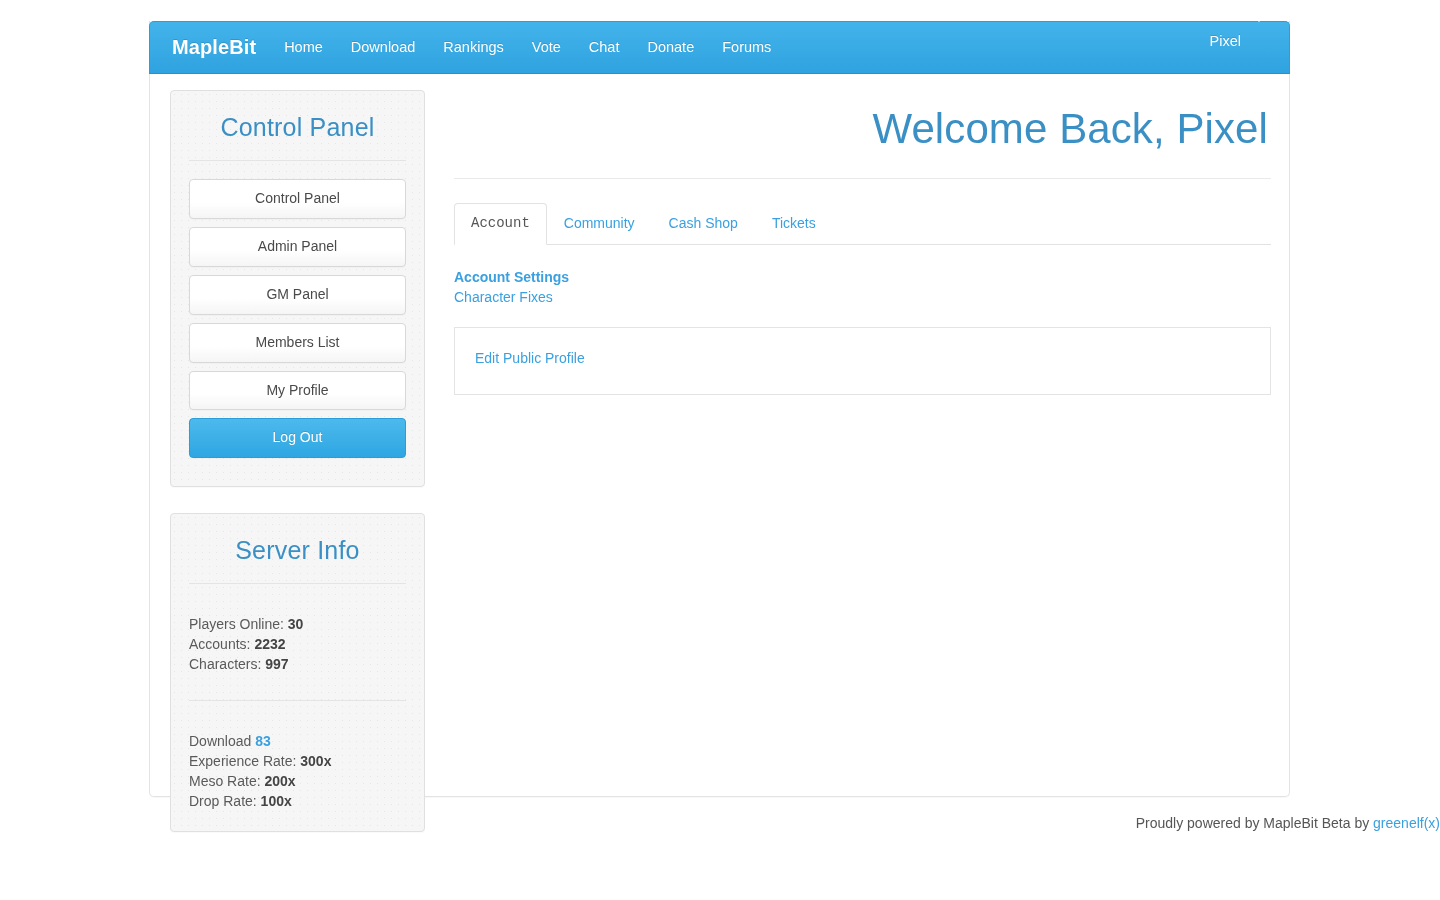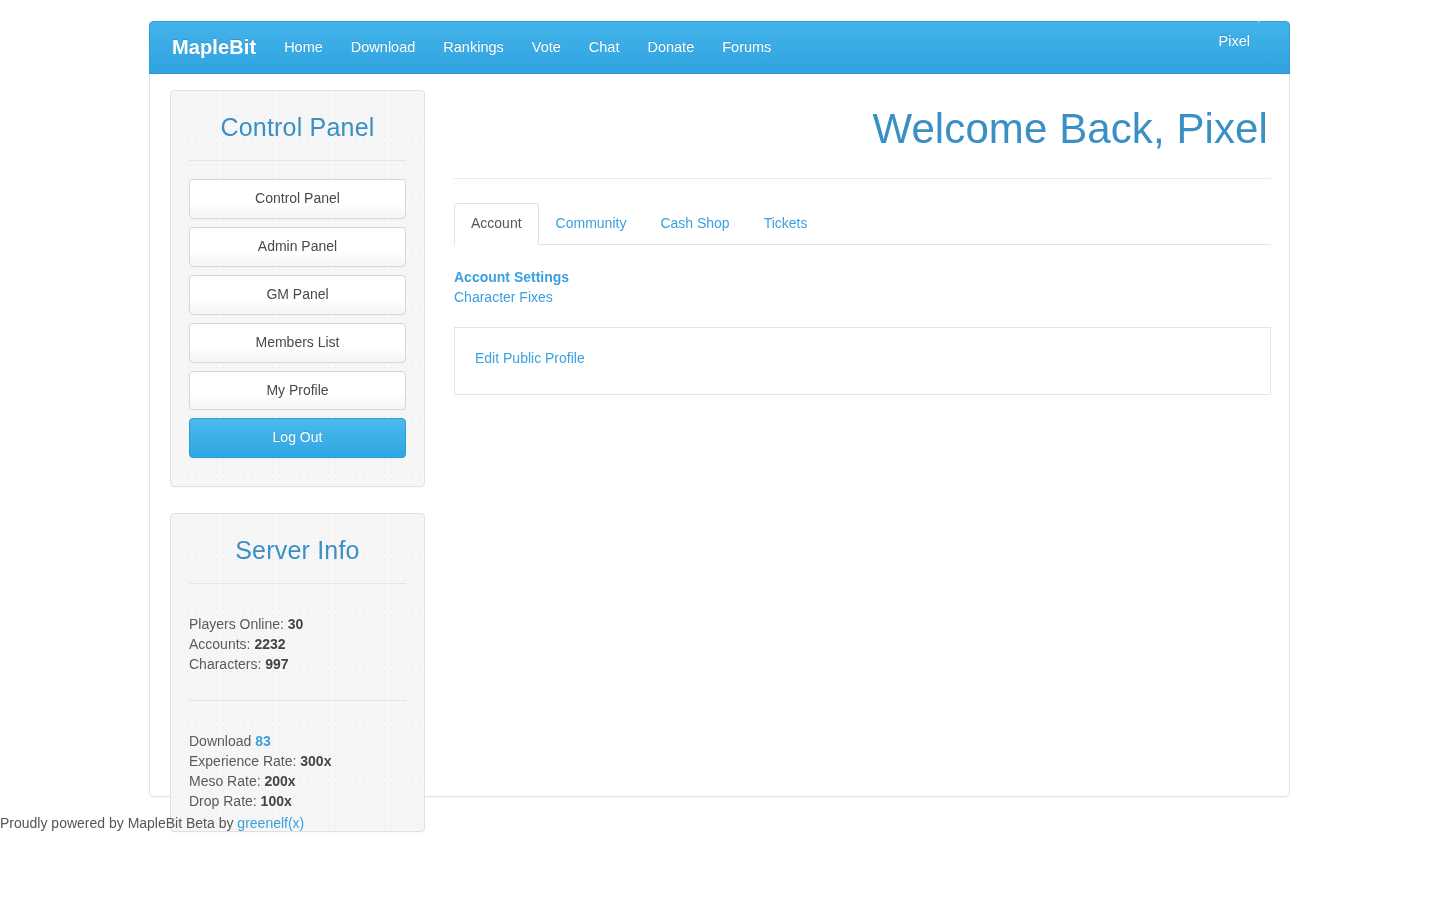--- a/index.html
+++ b/index.html
@@ -83,21 +83,21 @@
   }
   .nav-user {
     color: #ffffff;
     font-size: 14.5px;
     padding: 0 8px 12px 14px;
     line-height: 51px;
     cursor: pointer;
     text-shadow: 0 -1px 0 rgba(0,0,0,.12);
     display: flex;
     align-items: flex-start;
-    gap: 5px;
+    gap: 14px;
   }
   .caret {
     display: inline-block;
     width: 0; height: 0;
     border-left: 4px solid transparent;
     border-right: 4px solid transparent;
     border-top: 4px solid #ffffff;
     margin-top: 2px;
   }
 
@@ -229,20 +229,21 @@
     line-height: 1.42;
     text-decoration: none;
     background: transparent;
   }
   .tab.active {
     color: #565656;
     background: #ffffff;
     border: 1px solid #e2e2e2;
     border-bottom-color: #ffffff;
     cursor: default;
+    font-family: Liberation Mono, monospace;
   }
 
   
   .settings-links { padding: 0 0 20px 0; }
   .settings-link {
     display: block;
     font-size: 14px;
     color: #3aa0e0;
     line-height: 20px;
     text-decoration: none;
@@ -264,21 +265,21 @@
     text-decoration: none;
     cursor: pointer;
   }
 
   
   .footer {
     position: absolute;
     left: 0;
     top: 815px;
     width: 1440px;
-    text-align: left;
+    text-align: right;
     font-size: 14px;
     color: #555555;
   }
   .footer a {
     color: #3aa0e0;
     text-decoration: none;
     cursor: pointer;
   }
 </style>
 </head>

